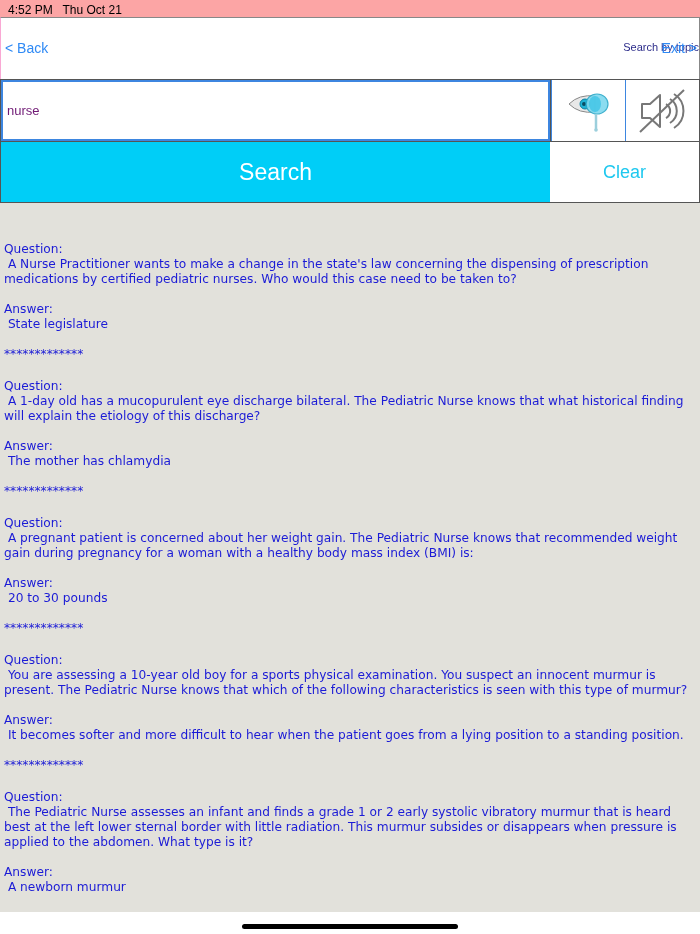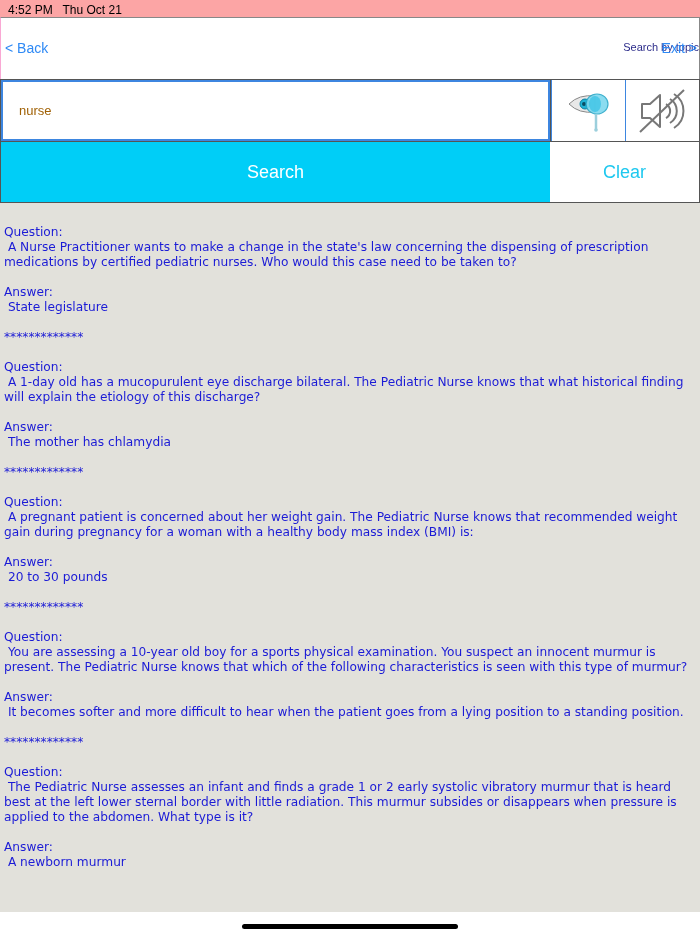--- a/index.html
+++ b/index.html
@@ -11,34 +11,34 @@
   .status-right { position: absolute; right: 8px; top: 15px; display: flex; align-items: center; gap: 3px; }
   .battery { width: 19px; height: 8px; border: 1px solid #000; border-radius: 2px; position: relative; background: #000; }
   .battery::after { content: ""; position: absolute; right: -3px; top: 2px; width: 1px; height: 3px; background: #000; }
 
   .navbar { position: absolute; left: 0; top: 17px; width: 700px; height: 64px; background: #fff; border-top: 1px solid #888; border-left: 1px solid #f9a8d4; border-right: 1px solid #888; }
   .nav-back { position: absolute; left: 4px; top: 22px; font-size: 14px; color: #2f8af5; cursor: pointer; }
   .nav-title { position: absolute; left: 0; right: 0; top: 23px; text-align: right; font-size: 11px; color: #2c2c8a; }
   .nav-exit { position: absolute; right: 2px; top: 22px; font-size: 14px; color: #2f8af5; cursor: pointer; padding-left: 40px; }
 
   .search-row { position: absolute; left: 0; top: 79px; width: 700px; height: 62px; background: #555; }
-  .search-input { position: absolute; left: 1px; top: 1px; width: 549px; height: 61px; border: 2px solid #3d86e0; background: #fff; font-family: "Liberation Sans", sans-serif; font-size: 13px; padding-left: 16px; color: #a16207; outline: none; }
+  .search-input { position: absolute; left: 1px; top: 1px; width: 549px; height: 61px; border: 2px solid #3d86e0; background: #fff; font-family: "Liberation Sans", sans-serif; font-size: 13px; padding-left: 4px; color: #701a75; outline: none; }
   .icon-btn { position: absolute; top: 1px; width: 74px; height: 61px; background: #fff; display: flex; align-items: center; justify-content: center; cursor: pointer; border-left: 1px solid #3d86e0; }
   .eye-btn { left: 551px; }
   .speaker-btn { left: 625px; width: 74px; }
 
   .button-row { position: absolute; left: 0; top: 141px; width: 700px; height: 62px; background: #555; }
-  .search-button { position: absolute; left: 1px; top: 1px; width: 549px; height: 60px; background: #00cef7; color: #fff; font-size: 18px; border: none; font-family: "Liberation Sans", sans-serif; cursor: pointer; }
+  .search-button { position: absolute; left: 1px; top: 1px; width: 549px; height: 60px; background: #00cef7; color: #fff; font-size: 23px; border: none; font-family: "Liberation Sans", sans-serif; cursor: pointer; }
   .clear-button { position: absolute; left: 550px; top: 1px; width: 149px; height: 60px; background: #fff; color: #1ec8ef; font-size: 18px; border: none; font-family: "Liberation Sans", sans-serif; cursor: pointer; }
 
   .content { position: absolute; left: 0; top: 203px; width: 700px; height: 709px; background: #e2e1db; overflow: hidden; font-family: "DejaVu Sans", sans-serif; font-size: 12.2px; line-height: 15px; color: #1b1bd6; padding: 0 4px; }
   .top-stars { position: absolute; left: 4px; top: -9px; letter-spacing: 1px; }
   .entry { white-space: pre-wrap; }
   .entries { position: absolute; left: 4px; right: 8px; top: 22px; }
-  .block { margin-bottom: 15px; }
+  .block { margin-bottom: 15px; margin-top: 17px; }
   .gap { height: 15px; }
 
   .home-area { position: absolute; left: 0; top: 912px; width: 700px; height: 22px; background: #fff; }
   .home-indicator { position: absolute; left: 242px; top: 12px; width: 216px; height: 5px; background: #000; border-radius: 3px; }
 </style>
 </head>
 <body>
 
 <div class="status-bar">
   <span class="status-time">

